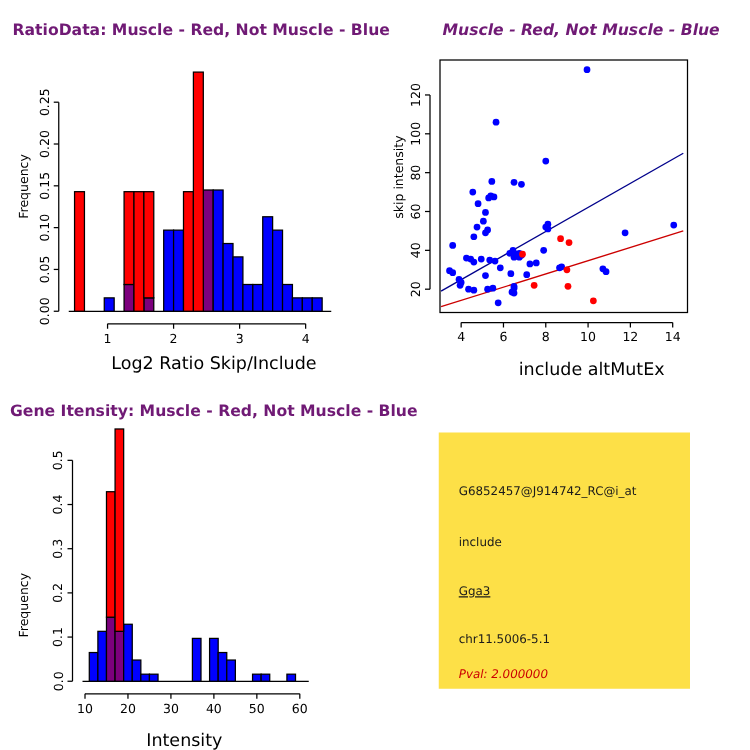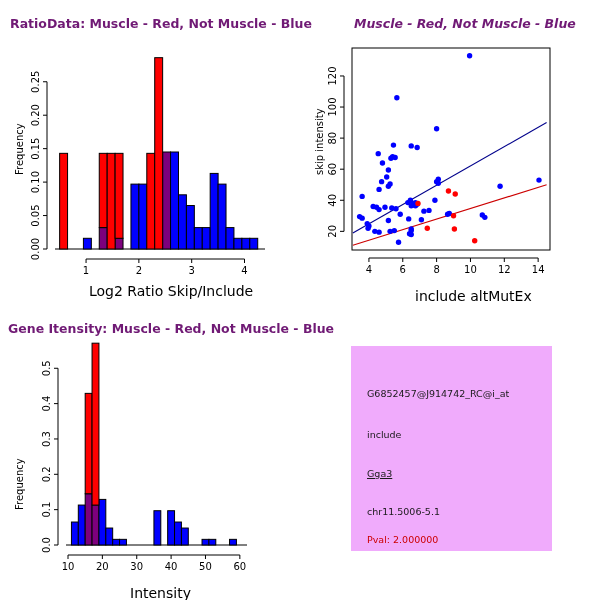--- a/index.html
+++ b/index.html
@@ -6,24 +6,24 @@
   body{width:600px;height:600px;position:relative;overflow:hidden;
        font-family:"DejaVu Sans",sans-serif;}
   .panel{position:absolute;}
   .ttl{position:absolute;font-weight:bold;font-size:12.5px;color:#701a75;
        white-space:nowrap;letter-spacing:0px;}
   .axlab{position:absolute;font-size:14px;color:#000;white-space:nowrap;}
   .vlab{position:absolute;font-size:10px;color:#000;white-space:nowrap;
         transform-origin:0 0;transform:rotate(-90deg);}
   svg{position:absolute;left:0;top:0;overflow:visible;}
   #info-panel{position:absolute;left:351px;top:346px;width:201px;height:205px;
-              background:#f0abfc;}
+              background:#fde047;}
   .info-line{position:absolute;font-size:9.5px;color:#1a1a1a;white-space:nowrap;
              font-family:"DejaVu Sans",sans-serif;}
-  .info-pval{color:#cc0000;}
+  .info-pval{color:#cc0000;font-style:italic;}
 </style>
 </head>
 <body>
 
 <div class="panel" id="p1" style="left:0;top:0;width:300px;height:300px;">
   <div class="ttl" style="left:10px;top:16px;">RatioData: Muscle - Red, Not Muscle - Blue</div>
   <div class="vlab" style="left:14px;top:175px;">Frequency</div>
   <div class="axlab" style="left:89px;top:283px;">Log2 Ratio Skip/Include</div>
   <svg id="p1svg" width="300" height="300">
       <line x1="55" y1="249" x2="265" y2="249" stroke="#000" stroke-width="1"></line>
@@ -177,21 +177,21 @@
       <line x1="44" y1="107.04615384615383" x2="40" y2="107.04615384615383" stroke="#000" stroke-width="1"></line>
       <text x="36" y="107.04615384615383" font-size="10" font-family="&quot;DejaVu Sans&quot;,sans-serif" fill="#000" text-anchor="middle" transform="rotate(-90,36,107.04615384615383)">100</text>
       <line x1="44" y1="75.96923076923076" x2="40" y2="75.96923076923076" stroke="#000" stroke-width="1"></line>
       <text x="36" y="75.96923076923076" font-size="10" font-family="&quot;DejaVu Sans&quot;,sans-serif" fill="#000" text-anchor="middle" transform="rotate(-90,36,75.96923076923076)">120</text>
     </svg>
 </div>
 
 <div class="panel" id="p3" style="left:0;top:300px;width:300px;height:300px;">
   <div class="ttl" style="left:8px;top:21px;">Gene Itensity: Muscle - Red, Not Muscle - Blue</div>
   <div class="vlab" style="left:14px;top:210px;">Frequency</div>
-  <div class="axlab" style="left:130px;top:285px;text-align:right;">Intensity</div>
+  <div class="axlab" style="left:117px;top:285px;text-align:right;">Intensity</div>
   <svg id="p3svg" width="300" height="300">
       <line x1="66" y1="245" x2="247" y2="245" stroke="#000" stroke-width="1"></line>
       <rect x="71.4368932038835" y="222.02586206896552" width="6.8737864077669855" height="22.974137931034477" fill="#0000ff" stroke="#000" stroke-width="1"></rect>
       <rect x="78.31067961165049" y="205.0603448275862" width="6.8737864077669855" height="39.93965517241381" fill="#0000ff" stroke="#000" stroke-width="1"></rect>
       <rect x="85.18446601941747" y="193.75" width="6.873786407767" height="51.25" fill="#7d007d" stroke="#000" stroke-width="1"></rect>
       <rect x="92.05825242718447" y="205.0603448275862" width="6.8737864077669855" height="39.93965517241381" fill="#7d007d" stroke="#000" stroke-width="1"></rect>
       <rect x="98.93203883495146" y="199.40517241379308" width="6.8737864077669855" height="45.59482758620692" fill="#0000ff" stroke="#000" stroke-width="1"></rect>
       <rect x="105.80582524271844" y="228.0344827586207" width="6.873786407767" height="16.965517241379303" fill="#0000ff" stroke="#000" stroke-width="1"></rect>
       <rect x="112.67961165048544" y="239.3448275862069" width="6.8737864077669855" height="5.65517241379311" fill="#0000ff" stroke="#000" stroke-width="1"></rect>
       <rect x="119.55339805825243" y="239.3448275862069" width="6.8737864077669855" height="5.65517241379311" fill="#0000ff" stroke="#000" stroke-width="1"></rect>

